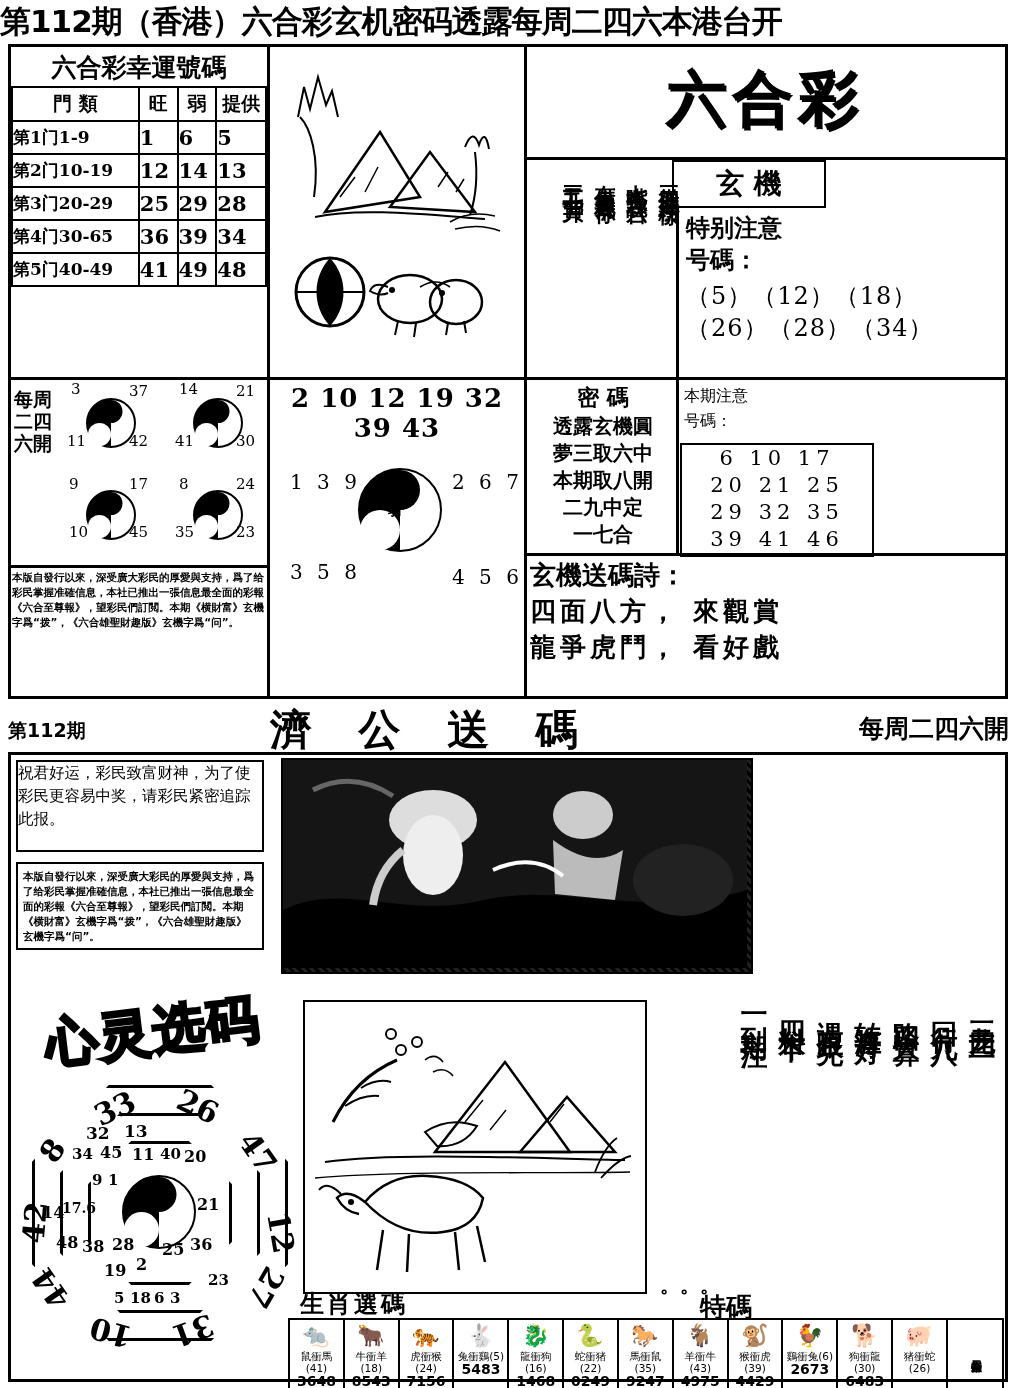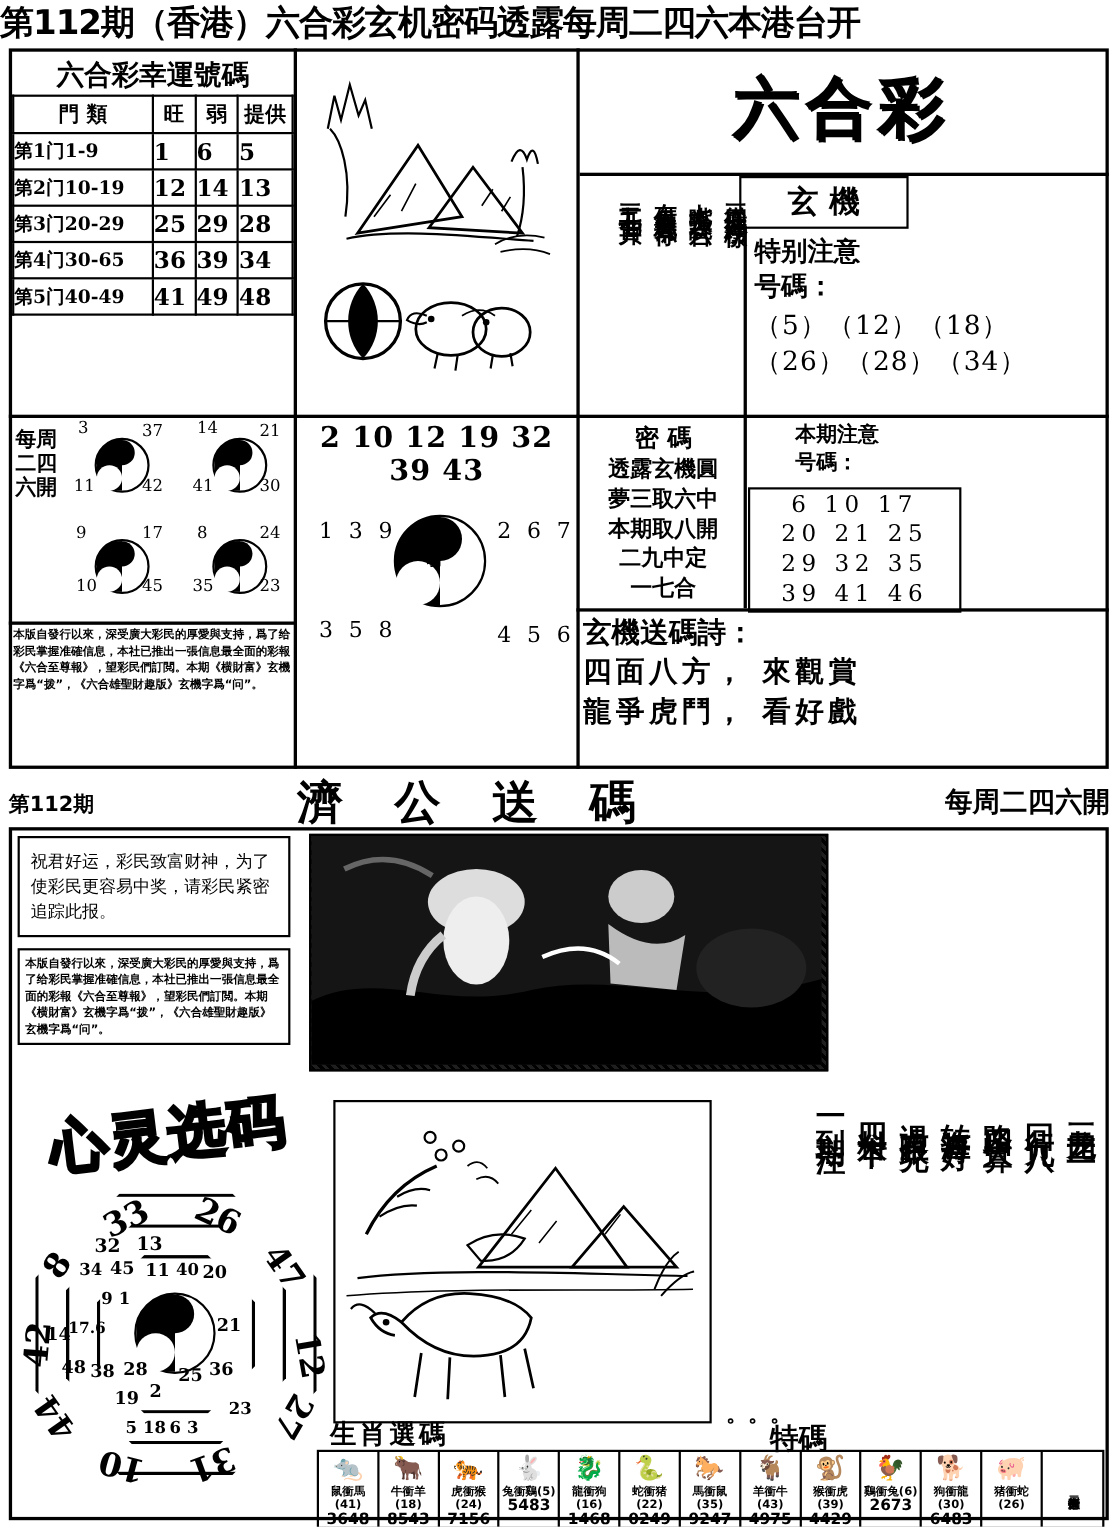--- a/index.html
+++ b/index.html
@@ -56,41 +56,41 @@
   .lucky{position:absolute;left:272px;top:612px;width:250px;text-align:center;font-size:21px;font-weight:bold;font-family:"DejaVu Serif",serif;}
   .lucky .sub{font-size:15px;font-weight:normal;}
 
   
   .mima{position:absolute;left:528px;top:383px;width:150px;text-align:center;font-family:"DejaVu Serif",serif;}
   .mima .hd{font-size:22px;font-weight:bold;}
   .mima .ln{font-size:20px;font-weight:bold;line-height:27px;}
 
   
   .attn{position:absolute;left:684px;top:383px;width:180px;font-family:"DejaVu Serif",serif;}
-  .attn .hd{font-size:19px;font-weight:bold;line-height:25px;margin-left:39px;}
+  .attn .hd{font-size:16px;font-weight:normal;line-height:25px;}
   .attnbox{position:absolute;left:680px;top:443px;width:190px;height:110px;border:2px solid #000;}
   .attnbox .r{font-size:21px;font-family:"DejaVu Serif",serif;text-align:center;line-height:27px;letter-spacing:5px;}
 
   
   .sendpoem{position:absolute;left:530px;top:558px;width:470px;font-family:"DejaVu Serif",serif;}
   .sendpoem .hd{font-size:26px;font-weight:bold;}
   .sendpoem .ln{font-size:26px;font-weight:bold;letter-spacing:4px;line-height:36px;}
 
   
   .smallprint{font-size:10.5px;line-height:15px;font-family:"DejaVu Sans",sans-serif;font-weight:bold;}
 
   
   .hdr2{position:absolute;left:0;top:702px;width:1017px;height:48px;}
   .hdr2 .issue{position:absolute;left:8px;top:16px;font-size:19px;font-weight:bold;}
   .hdr2 .mid{position:absolute;left:270px;top:0px;font-size:42px;font-weight:bold;letter-spacing:16px;font-family:"DejaVu Serif",serif;}
   .hdr2 .right{position:absolute;right:8px;top:10px;font-size:25px;font-weight:bold;}
 
   
   .lowerbox{position:absolute;left:8px;top:752px;width:1000px;height:630px;border:3px solid #000;box-sizing:border-box;}
-  .greet{position:absolute;left:16px;top:760px;width:248px;height:92px;border:2px solid #000;padding:10px;box-sizing:border-box;font-size:15.5px;line-height:23px;font-family:"DejaVu Sans",sans-serif;}
+  .greet{position:absolute;left:16px;top:760px;width:248px;height:92px;border:2px solid #000;padding:0;box-sizing:border-box;font-size:15.5px;line-height:23px;font-family:"DejaVu Sans",sans-serif;}
   .disc2{position:absolute;left:16px;top:862px;width:248px;height:88px;border:2px solid #000;padding:5px;box-sizing:border-box;}
 
   .photo{position:absolute;left:281px;top:758px;width:468px;height:212px;border:2px solid #000;background:#111;overflow:hidden;}
   .photo .grain{position:absolute;inset:0;
     background-image:
       radial-gradient(circle at 20% 30%,#fff 0 2px,transparent 3px),
       radial-gradient(circle at 60% 20%,#ddd 0 3px,transparent 4px),
       radial-gradient(circle at 80% 60%,#fff 0 2px,transparent 3px),
       radial-gradient(circle at 35% 75%,#eee 0 2px,transparent 3px),
       repeating-linear-gradient(45deg,#000 0 3px,#222 3px 6px);
@@ -120,21 +120,21 @@
   .vpoem{position:absolute;left:650px;top:1000px;width:350px;height:290px;display:flex;flex-direction:row-reverse;gap:2px;}
   .vpoem .col{writing-mode:vertical-rl;font-size:27px;font-weight:bold;font-family:"DejaVu Serif",serif;letter-spacing:6px;}
   .teme{position:absolute;left:700px;top:1290px;font-size:26px;font-weight:bold;font-family:"DejaVu Serif",serif;}
 
   
   .zodhd{position:absolute;left:300px;top:1288px;font-size:24px;font-weight:bold;font-family:"DejaVu Serif",serif;letter-spacing:3px;}
   .zodstrip{position:absolute;left:288px;top:1318px;width:712px;height:68px;border:2px solid #000;display:flex;}
   .zcell{flex:1;border-right:2px solid #000;position:relative;text-align:center;font-family:"DejaVu Sans",sans-serif;}
   .zcell:last-child{border-right:none;}
   .zcell .ic{height:28px;margin-top:2px;font-size:22px;line-height:28px;}
-  .zcell .nm{font-size:10.5px;font-weight:bold;line-height:12px;}
+  .zcell .nm{font-size:10.5px;font-weight:normal;line-height:12px;}
   .zcell .vv{font-size:14px;font-weight:bold;line-height:15px;}
 </style>
 </head>
 <body>
 
 <div class="page">
 
   <div class="banner">
     <span>第112期</span><span>（香港）六合彩玄机密码透露每周二四六本港台开</span>
   </div>

